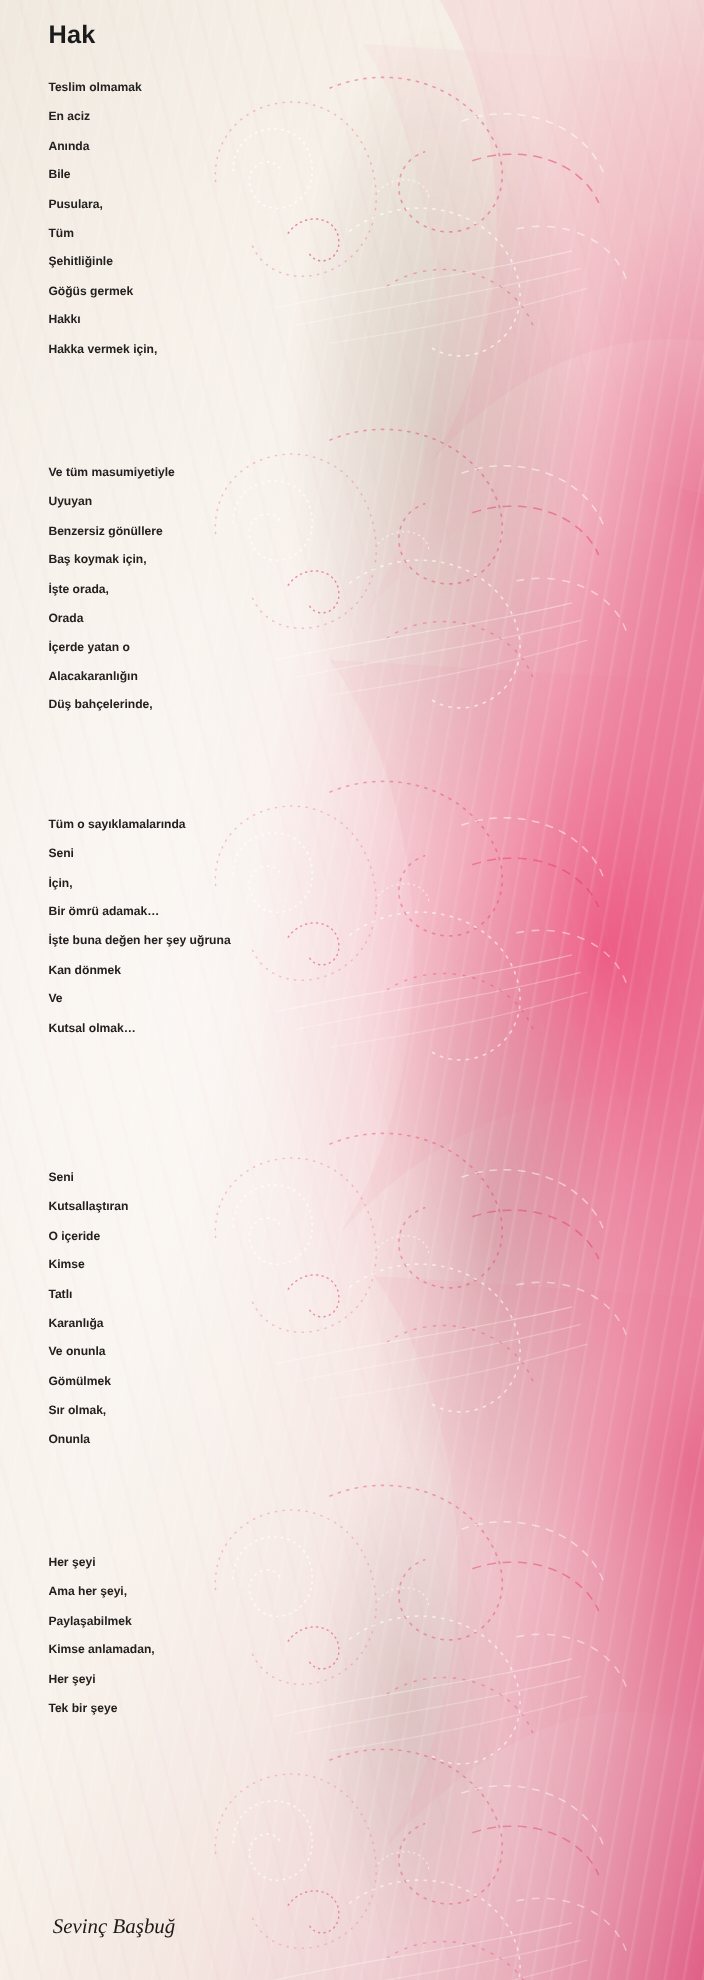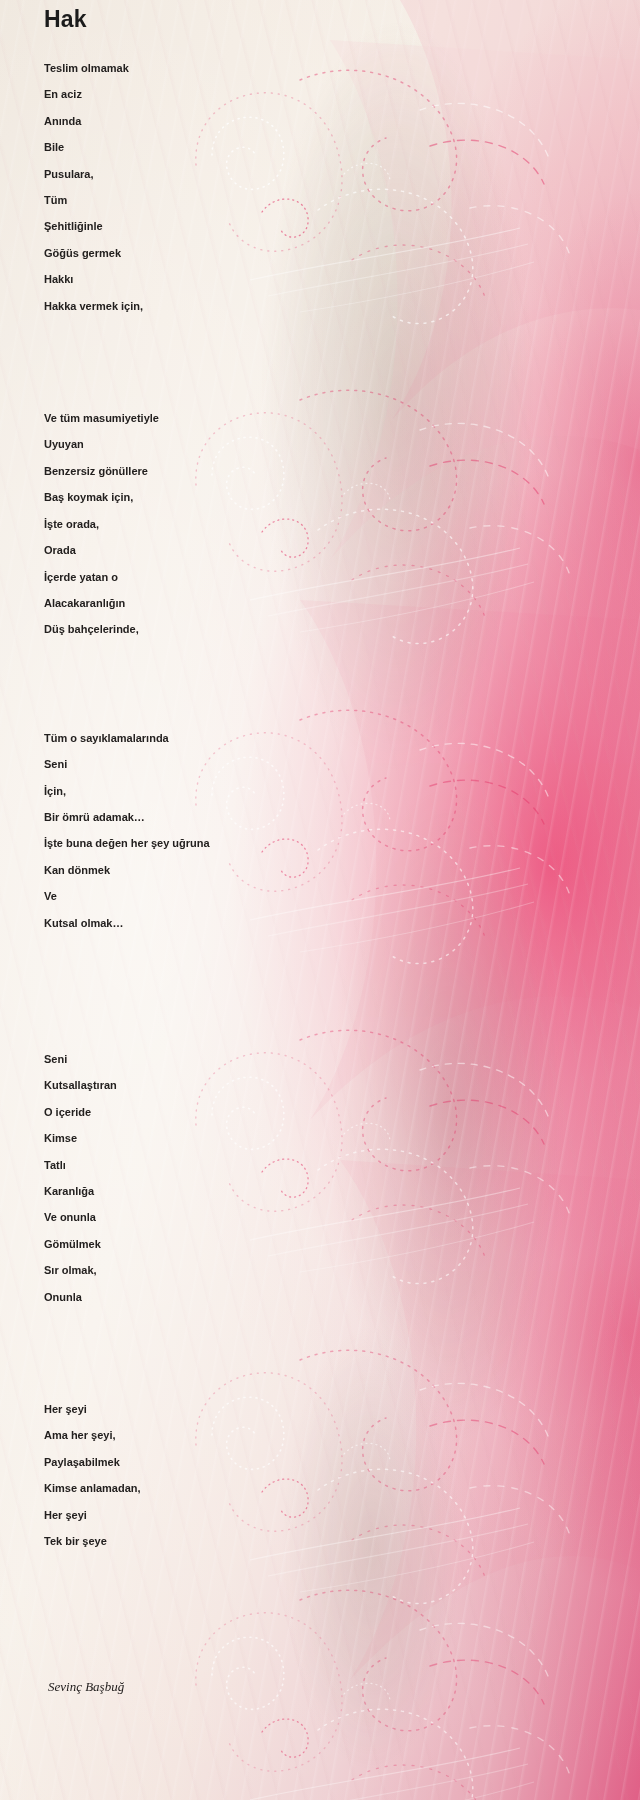--- a/index.html
+++ b/index.html
@@ -63,21 +63,21 @@
   .swirls { position: absolute; inset: 0; }
   .swirls svg { display: block; width: 640px; height: 1800px; }
 
   
   .content {
     position: relative;
     z-index: 5;
     width: 640px;
     height: 1800px;
     box-sizing: border-box;
-    padding: 6px 0 0 0;
+    padding: 18px 0 0 0;
   }
   .poem-title {
     font-size: 23px;
     font-weight: bold;
     color: #1b1b1b;
     margin: 0 0 22px 44px;
     letter-spacing: .2px;
   }
   .stanza {
     margin: 0 0 0 44px;
@@ -85,24 +85,24 @@
   .line {
     font-size: 11px;
     font-weight: bold;
     color: #23201f;
     line-height: 26.4px;
     white-space: pre;
   }
   .author {
     position: absolute;
     left: 48px;
-    top: 1679px;
+    top: 1741px;
     font-family: "Liberation Serif", serif;
     font-style: italic;
-    font-size: 13px;
+    font-size: 19px;
     color: #1d1a19;
     z-index: 6;
   }
 </style>
 </head>
 <body>
 
 <div class="poem-page">
 
   <div class="bg-layer bg-base"></div>

